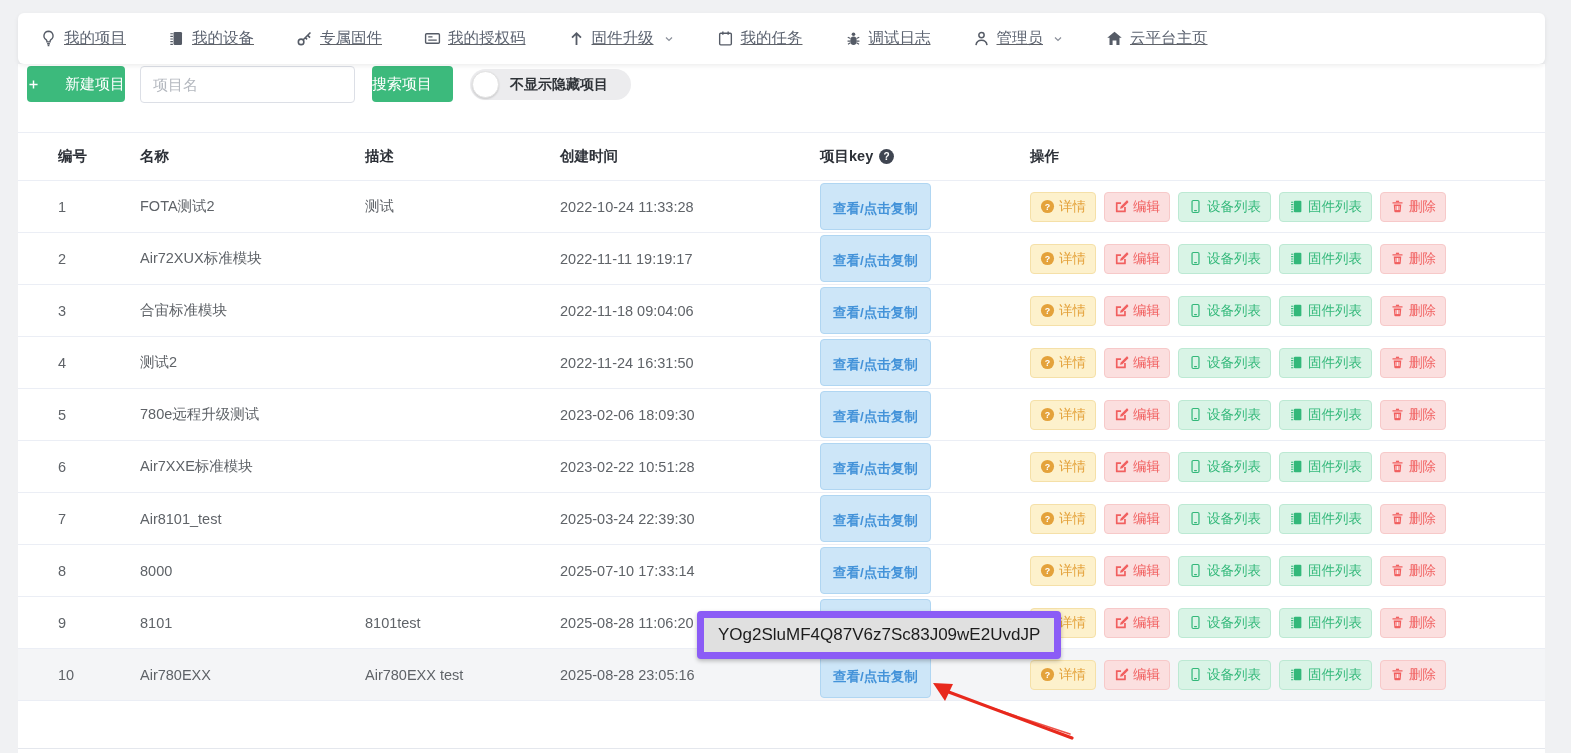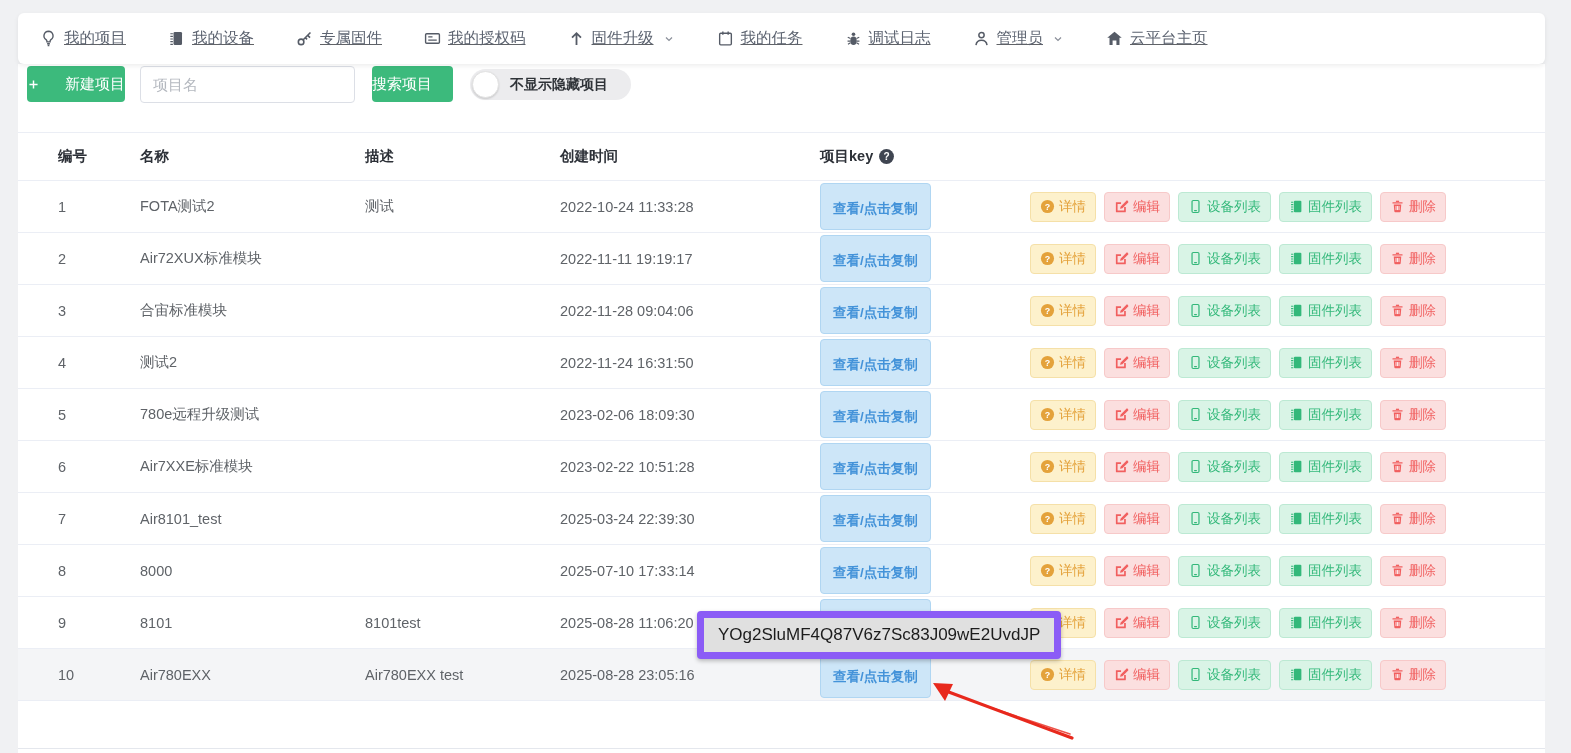--- a/index.html
+++ b/index.html
@@ -240,20 +240,21 @@
       <div>创建时间</div>
       <div class="hcell-key">
         <span>项目key</span>
         <span class="q-dark">
             <svg viewBox="0 0 16 16">
               <circle cx="8" cy="8" r="7" fill="currentColor"></circle>
               <text x="8" y="11.4" text-anchor="middle" font-size="9.5" font-weight="bold" fill="#ffffff">?</text>
             </svg>
           </span>
       </div>
+      <div class="hcell-actions">操作</div>
     </div>
     <div>
         <div class="trow">
     <div class="c-id">1</div>
     <div class="c-name">FOTA测试2</div>
     <div class="c-desc">测试</div>
     <div class="c-date">2022-10-24 11:33:28</div>
     <div class="c-key">
       <button class="btn-key">查看/点击复制</button>
     </div>
@@ -370,21 +371,21 @@
                 </svg>
               </span>
     <span class="b-lb">删除</span>
   </button>
           </div>
   </div>
         <div class="trow">
     <div class="c-id">3</div>
     <div class="c-name">合宙标准模块</div>
     <div class="c-desc"></div>
-    <div class="c-date">2022-11-28 09:04:06</div>
+    <div class="c-date">2022-11-18 09:04:06</div>
     <div class="c-key">
       <button class="btn-key">查看/点击复制</button>
     </div>
     <div class="c-actions">
             <button class="abtn t-warning">
     <span class="b-ic">
                 <svg viewBox="0 0 16 16">
                   <circle cx="8" cy="8" r="7" fill="currentColor"></circle>
                   <text x="8" y="11.4" text-anchor="middle" font-size="9.5" font-weight="bold" fill="#ffffff">?</text>
                 </svg>

